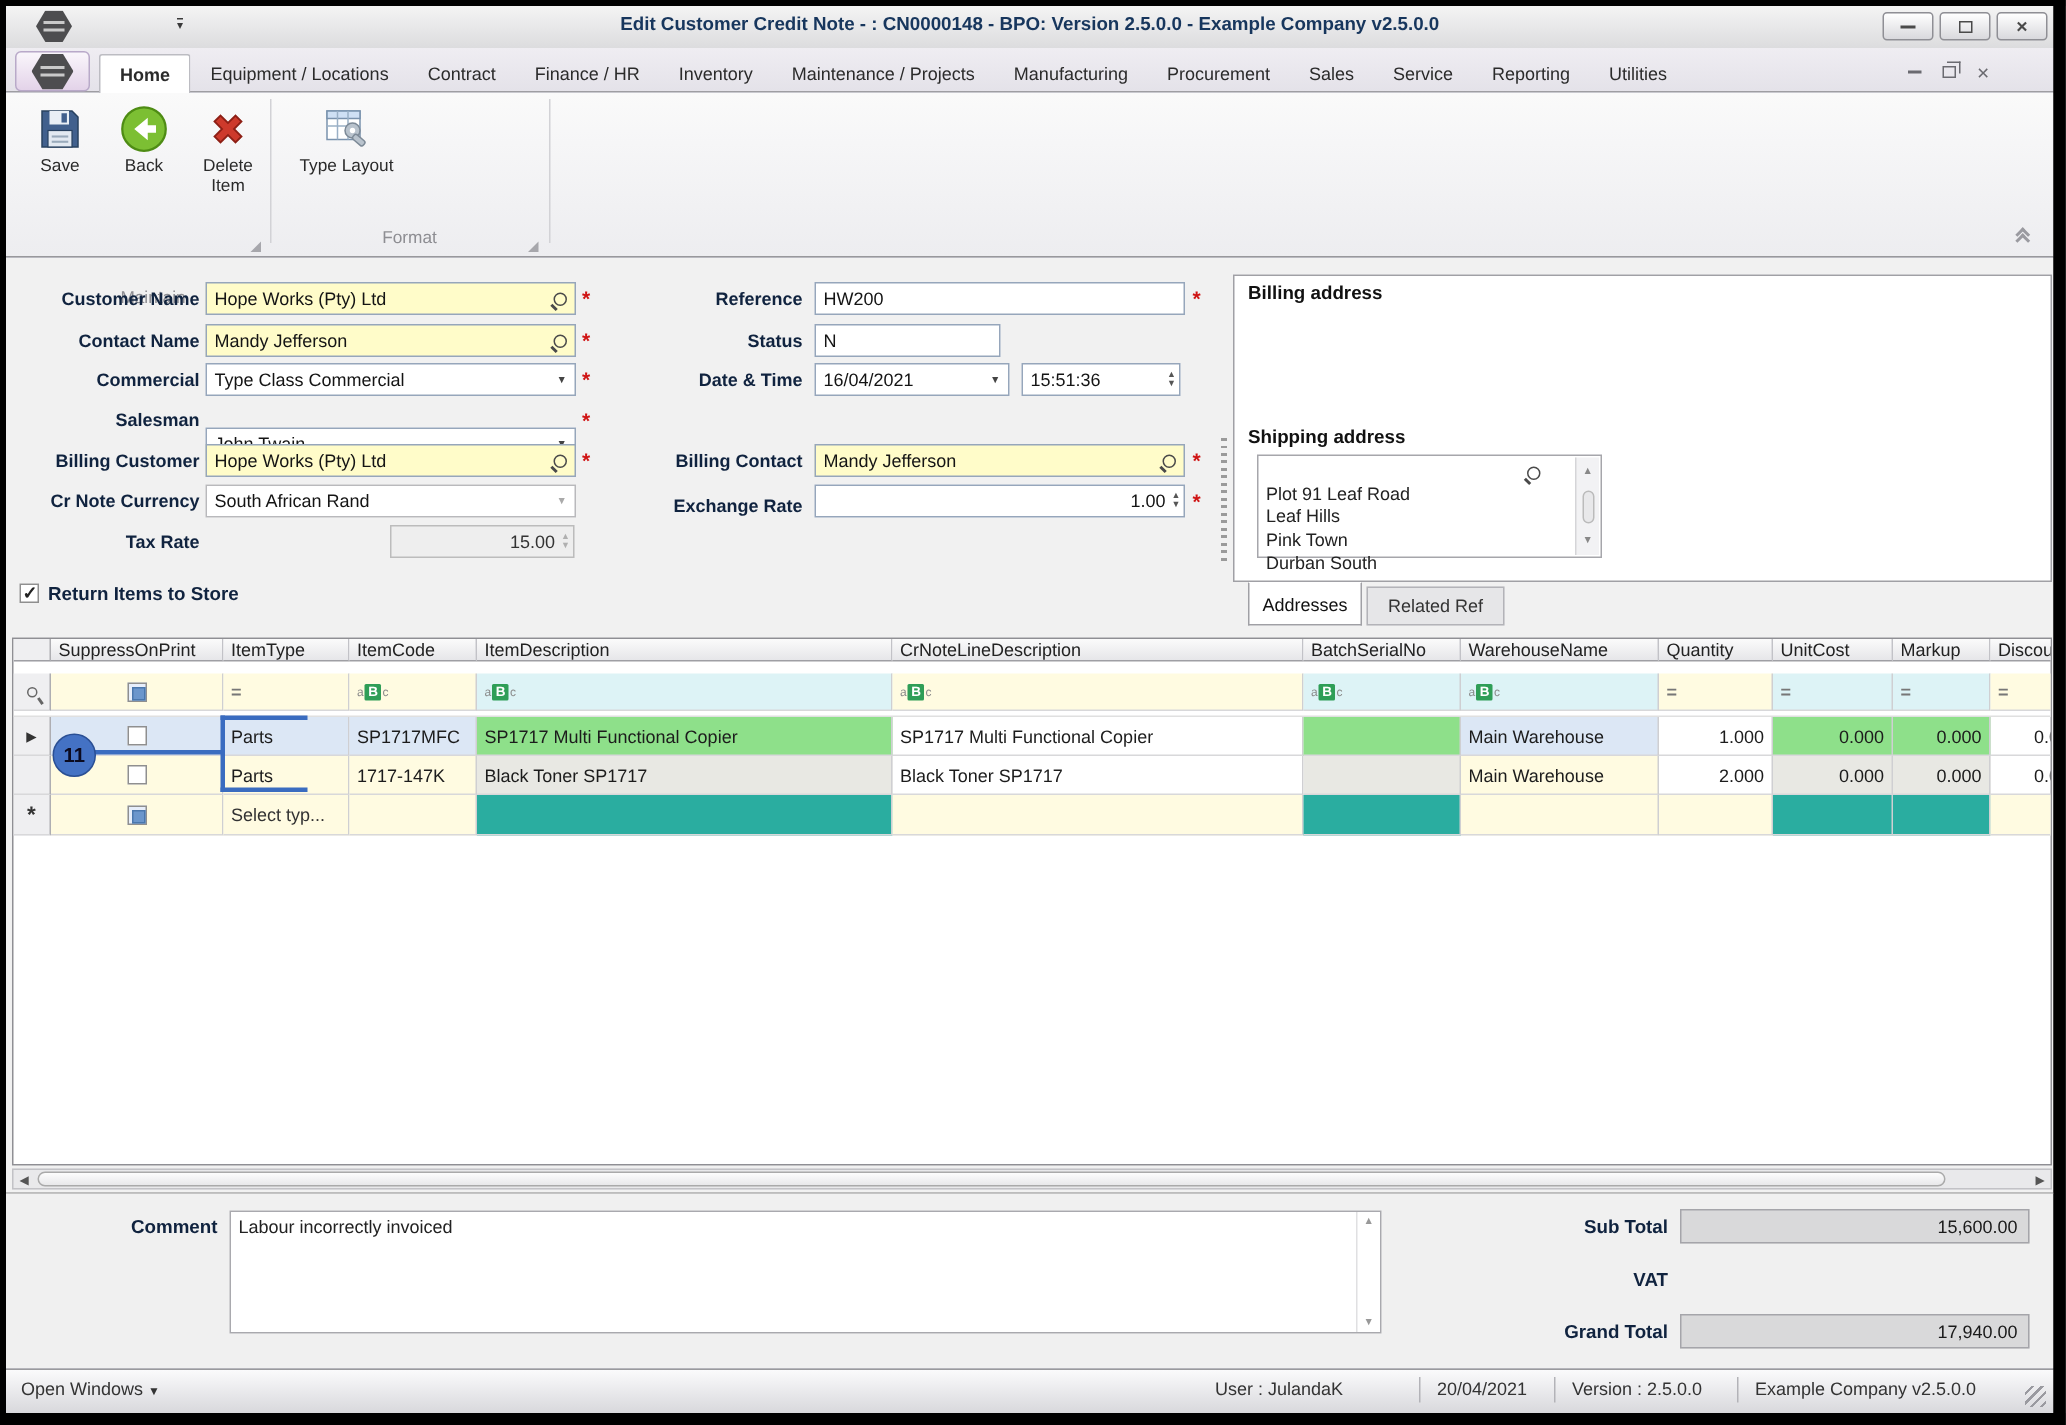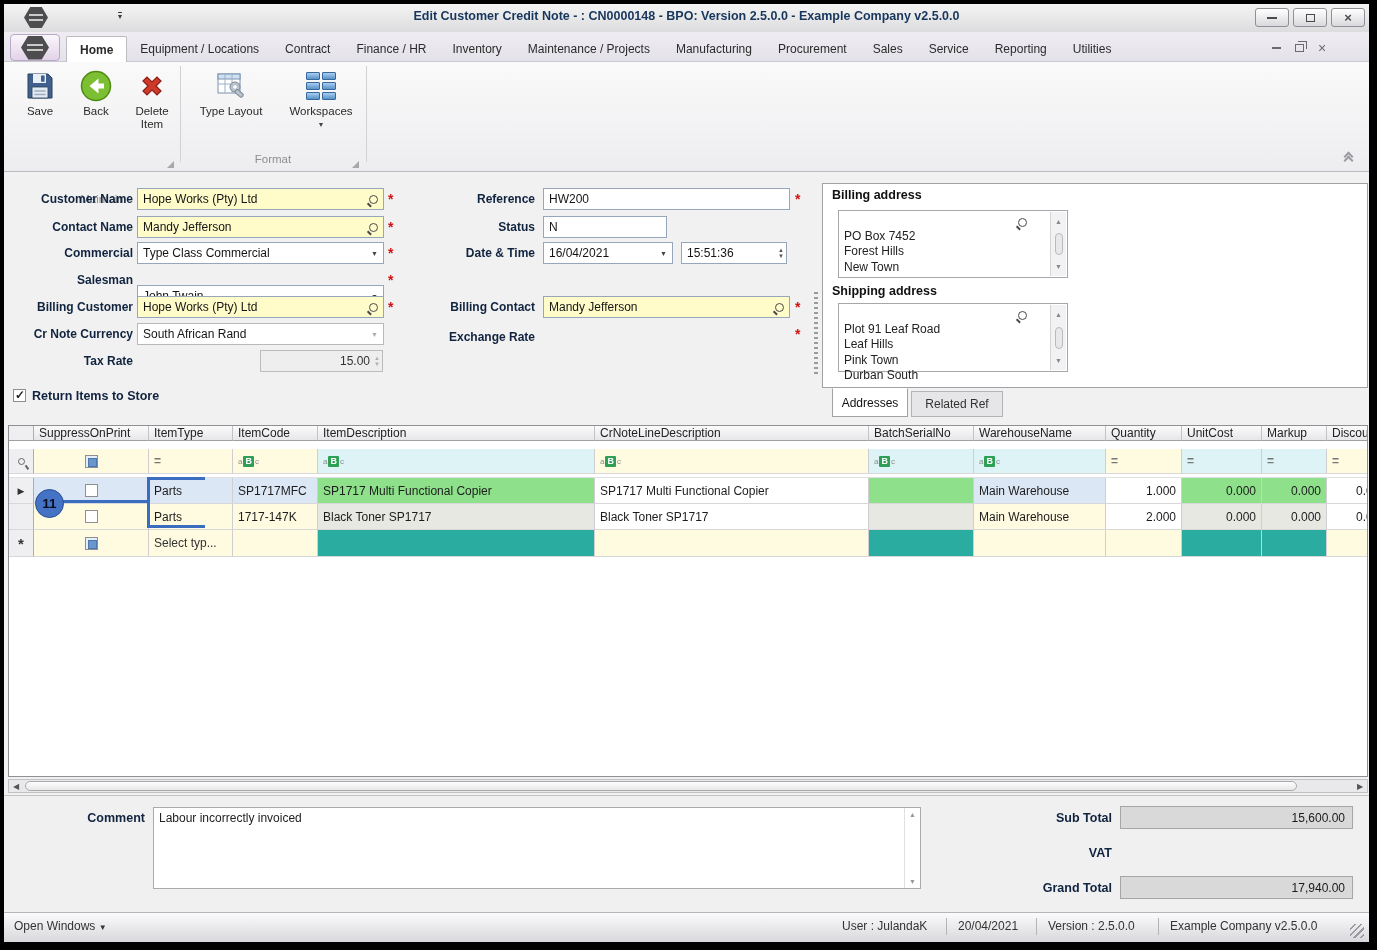--- a/index.html
+++ b/index.html
@@ -213,34 +213,20 @@
             <line x1="4" y1="15" x2="26" y2="15" stroke="#9ab0c6"></line>
             <g>
               <circle cx="21" cy="18" r="5" fill="#b9c3cd" stroke="#7d8a97"></circle>
               <circle cx="21" cy="18" r="1.8" fill="#fff"></circle>
               <rect x="23" y="20" width="9" height="4" rx="1.5" transform="rotate(40 23 20)" fill="#b9c3cd" stroke="#7d8a97"></rect>
             </g>
           </svg>
       </div>
       <span>Type Layout</span>
     </div>
-    <div class="rbtn" style="left:282px;width:78px;">
-      <div class="ric">
-        <div class="tiles">
-            <b></b>
-            <b></b>
-            <b></b>
-            <b></b>
-            <b></b>
-            <b></b>
-          </div>
-      </div>
-      <span>Workspaces</span>
-      <span style="font-size:7px;color:#444;">▼</span>
-    </div>
     <div class="vsep" style="left:366px;"></div>
     <div class="grplbl" style="left:16px;width:172px;margin-top:40px;">Maintain</div>
     <div class="grip-corner" style="left:167px;top:161px;"></div>
     <div class="grplbl" style="left:184px;width:178px;">Format</div>
     <div class="grip-corner" style="left:352px;top:161px;"></div>
     <div class="chev2">
         <span style="top:5px;"></span>
         <span style="top:1px;"></span>
       </div>
   </div>
@@ -322,38 +308,38 @@
       </div>
 
     <div class="lbl" style="left:420px;top:300px;width:115px;">Billing Contact</div>
     <div class="fld yellow" style="left:543px;top:296px;width:247px;">
         <span class="val">Mandy Jefferson</span>
         <span class="mag"></span>
       </div>
     <div class="req" style="left:795px;top:299px;">*</div>
 
     <div class="lbl" style="left:420px;top:330px;width:115px;">Exchange Rate</div>
+    <div class="fld" style="left:543px;top:323px;width:247px;">
+        <span class="val num">1.00</span>
+        <span class="spin">
+          <span>▲</span>
+          <span>▼</span>
+        </span>
+      </div>
     <div class="req" style="left:795px;top:326px;">*</div>
 
     <div class="cb checked" style="position:absolute;left:13px;top:389px;"></div>
     <div class="lbl" style="left:32px;top:389px;text-align:left;font-size:12.5px;">Return Items to Store</div>
 
     <div class="splitgrip"></div>
   </div>
 
   <div class="abs panel"></div>
   <div class="layer">
     <div class="plabel" style="left:832px;top:188px;">Billing address</div>
-    <div class="lbox" style="left:838px;top:210px;width:230px;height:68px;">
-      <span>PO Box 7452
-Forest Hills
-New Town</span>
-      <span class="mag"></span>
-      <div class="sbar"><span>▲</span><span class="thumb"></span><span>▼</span></div>
-    </div>
     <div class="plabel" style="left:832px;top:284px;">Shipping address</div>
     <div class="lbox" style="left:838px;top:303px;width:230px;height:69px;">
       <span>Plot 91 Leaf Road
 Leaf Hills
 Pink Town
 Durban South</span>
       <span class="mag"></span>
       <div class="sbar"><span>▲</span><span class="thumb"></span><span>▼</span></div>
     </div>
     <div class="atab active" style="left:832px;top:388px;width:76px;height:29px;text-align:center;">Addresses</div>
@@ -506,21 +492,21 @@
     </div>
     <div class="lbl" style="left:960px;top:811px;width:152px;font-size:12.5px;">Sub Total</div>
     <div class="totbox" style="top:806px;">15,600.00</div>
     <div class="lbl" style="left:960px;top:846px;width:152px;font-size:12.5px;">VAT</div>
     <div class="lbl" style="left:960px;top:881px;width:152px;font-size:12.5px;">Grand Total</div>
     <div class="totbox" style="top:876px;">17,940.00</div>
   </div>
 
   <div class="layer">
     <div class="sb-item" style="left:14px;"><span>Open Windows</span> <span style="font-size:8px;">▼</span></div>
-    <div class="sb-item" style="left:842px;">User : JulandaK</div>
+    <div class="sb-item" style="left:810px;">User : JulandaK</div>
     <div class="sb-sep" style="left:946px;"></div>
     <div class="sb-item" style="left:958px;">20/04/2021</div>
     <div class="sb-sep" style="left:1036px;"></div>
     <div class="sb-item" style="left:1048px;">Version : 2.5.0.0</div>
     <div class="sb-sep" style="left:1158px;"></div>
     <div class="sb-item" style="left:1170px;">Example Company v2.5.0.0</div>
     <div class="grip"></div>
   </div>
 
   <div class="abs ann-bracket"></div>

